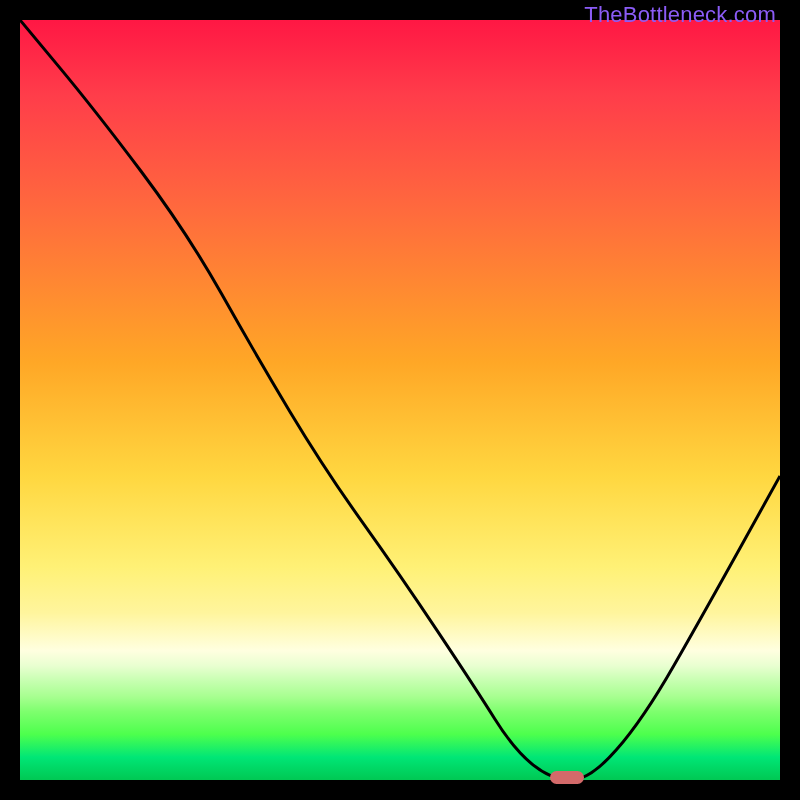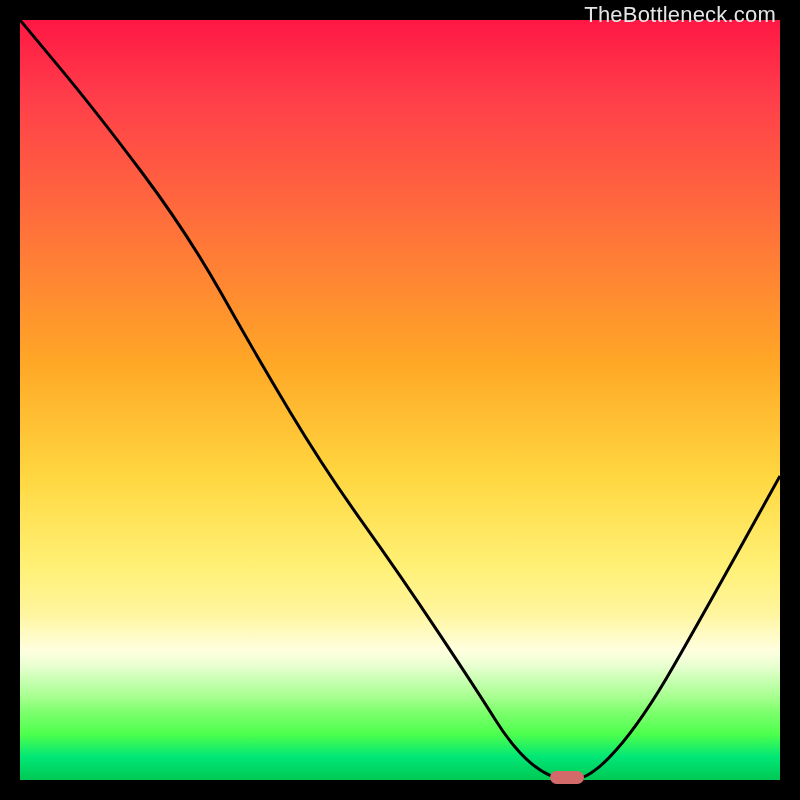--- a/index.html
+++ b/index.html
@@ -40,21 +40,21 @@
       #00e676 97%,
       #00c853 100%
     );
   }
   .watermark {
     position: absolute;
     top: 2px;
     right: 24px;
     font-family: Arial, Helvetica, sans-serif;
     font-size: 22px;
-    color: #e5e5e5;
+    color: #8b5cf6;
     letter-spacing: 0.2px;
     user-select: none;
   }
   svg.curve {
     position: absolute;
     left: 0;
     top: 0;
     width: 760px;
     height: 760px;
     pointer-events: none;

